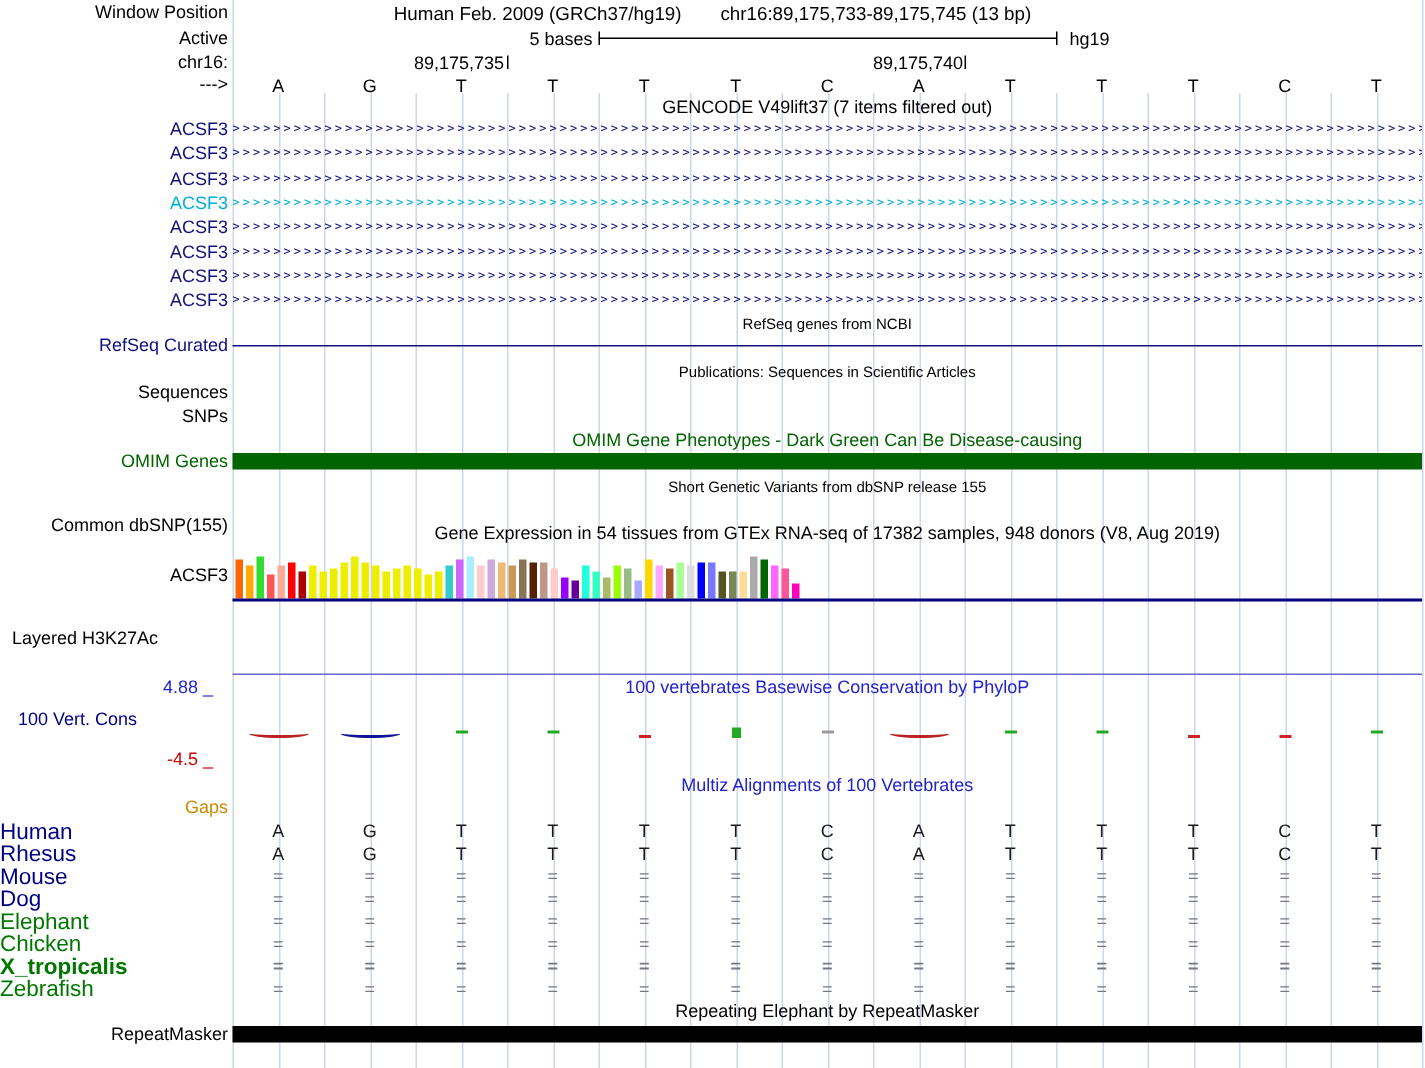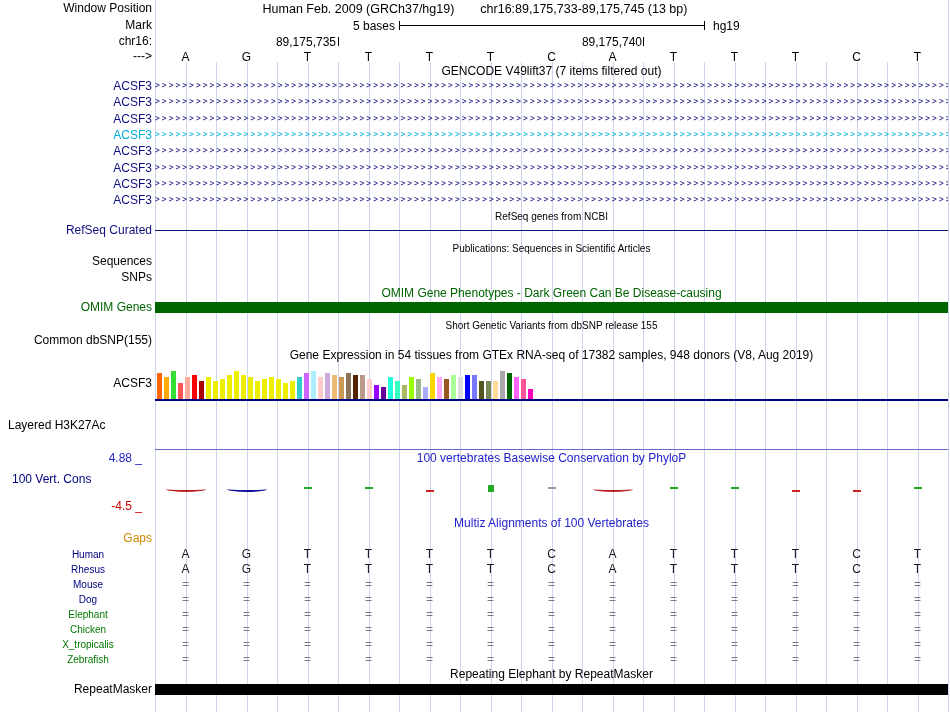--- a/index.html
+++ b/index.html
@@ -28,21 +28,21 @@
   .hbar{position:absolute;left:155px;width:793px}
   #gtex-bars{position:absolute;left:0;top:368px;width:950px;height:31px}
   .gtexbar{position:absolute;bottom:0;width:5px}
   #phylop-marks{position:absolute;left:0;top:480px;width:950px;height:20px}
   .pmark-arc{position:absolute;top:6px;width:40px;height:6px;border-bottom:2px solid;border-radius:50%}
   .pmark-box{position:absolute;top:5px;width:6px;height:7px}
   .pmark-up{position:absolute;top:7px;width:8px;height:2px}
   .pmark-down{position:absolute;top:10px;width:8px;height:2px}
   #multiz-rows{position:absolute;left:0;top:547px;width:950px;height:122px}
   .mzrow{position:absolute;left:0;width:950px;height:15px;line-height:15px}
-  .mzrow .glbl{position:absolute;left:12px;width:152px;text-align:center;font-size:10px;line-height:15px}
+  .mzrow .glbl{position:absolute;left:0;width:152px;text-align:left;font-size:15px;line-height:15px}
   .mzcell{position:absolute;width:61px;text-align:center;font-size:12px;color:#1A1A1A}
   .mzcell.eq{color:#777788}
   .vertcons{position:absolute;left:12px;top:472px;white-space:nowrap}
 </style>
 </head>
 <body>
 
 <div id="browser">
 
   <div id="gridlines">
@@ -74,21 +74,21 @@
       <div class="gridline" style="left: 918px;"></div>
       <div class="gridline full" style="left: 948px;"></div>
     </div>
 
   <div class="hdr-title">
     <span>Human Feb. 2009 (GRCh37/hg19)</span>
     <span>chr16:89,175,733-89,175,745 (13 bp)</span>
   </div>
   <div class="lbl" style="top:2px">Window Position</div>
 
-  <div class="lbl" style="top:19px">Mark</div>
+  <div class="lbl" style="top:19px">Active</div>
   <div class="scale-value">5 bases</div>
   <div class="scale-line"></div>
   <div class="tick" style="left:399px;top:21px"></div>
   <div class="tick" style="left:704px;top:21px"></div>
   <div class="hg19">hg19</div>
 
   <div class="lbl" style="top:35px">chr16:</div>
   <div class="coord" style="left:216px">89,175,735</div>
   <div class="tick" style="left:338px;top:37px"></div>
   <div class="coord" style="left:522px">89,175,740</div>
@@ -153,21 +153,21 @@
 
   <div class="ctitle sm" style="top:242px">Publications: Sequences in Scientific Articles</div>
   <div class="lbl" style="top:255px">Sequences</div>
   <div class="lbl" style="top:271px">SNPs</div>
 
   <div class="ctitle" style="top: 287px; color: rgb(0, 100, 0);">OMIM Gene Phenotypes - Dark Green Can Be Disease-causing</div>
   <div class="lbl" style="top: 301px; color: rgb(0, 100, 0);">OMIM Genes</div>
   <div class="hbar" style="top: 302px; height: 11px; background: rgb(0, 100, 0);"></div>
 
   <div class="ctitle sm" style="top:319px">Short Genetic Variants from dbSNP release 155</div>
-  <div class="lbl" style="top:334px">Common dbSNP(155)</div>
+  <div class="lbl" style="top:344px">Common dbSNP(155)</div>
 
   <div class="ctitle" style="top:349px">Gene Expression in 54 tissues from GTEx RNA-seq of 17382 samples, 948 donors (V8, Aug 2019)</div>
   <div class="lbl" style="top:377px">ACSF3</div>
   <div id="gtex-bars">
       <div class="gtexbar" style="left: 157px; height: 26px; background: rgb(255, 102, 0);"></div>
       <div class="gtexbar" style="left: 164px; height: 22px; background: rgb(255, 170, 0);"></div>
       <div class="gtexbar" style="left: 171px; height: 28px; background: rgb(51, 221, 51);"></div>
       <div class="gtexbar" style="left: 178px; height: 16px; background: rgb(255, 85, 85);"></div>
       <div class="gtexbar" style="left: 185px; height: 22px; background: rgb(255, 170, 153);"></div>
       <div class="gtexbar" style="left: 192px; height: 24px; background: rgb(255, 0, 0);"></div>
@@ -337,21 +337,21 @@
         <span class="mzcell eq" style="left: 399px;">=</span>
         <span class="mzcell eq" style="left: 460px;">=</span>
         <span class="mzcell eq" style="left: 521px;">=</span>
         <span class="mzcell eq" style="left: 582px;">=</span>
         <span class="mzcell eq" style="left: 643px;">=</span>
         <span class="mzcell eq" style="left: 704px;">=</span>
         <span class="mzcell eq" style="left: 765px;">=</span>
         <span class="mzcell eq" style="left: 826px;">=</span>
         <span class="mzcell eq" style="left: 887px;">=</span>
       </div>
-      <div class="mzrow" style="top: 90px;">
+      <div class="mzrow" style="top: 90px; font-weight: bold;">
         <div class="glbl" style="color: rgb(0, 119, 0);">X_tropicalis</div>
         <span class="mzcell eq" style="left: 155px;">=</span>
         <span class="mzcell eq" style="left: 216px;">=</span>
         <span class="mzcell eq" style="left: 277px;">=</span>
         <span class="mzcell eq" style="left: 338px;">=</span>
         <span class="mzcell eq" style="left: 399px;">=</span>
         <span class="mzcell eq" style="left: 460px;">=</span>
         <span class="mzcell eq" style="left: 521px;">=</span>
         <span class="mzcell eq" style="left: 582px;">=</span>
         <span class="mzcell eq" style="left: 643px;">=</span>

